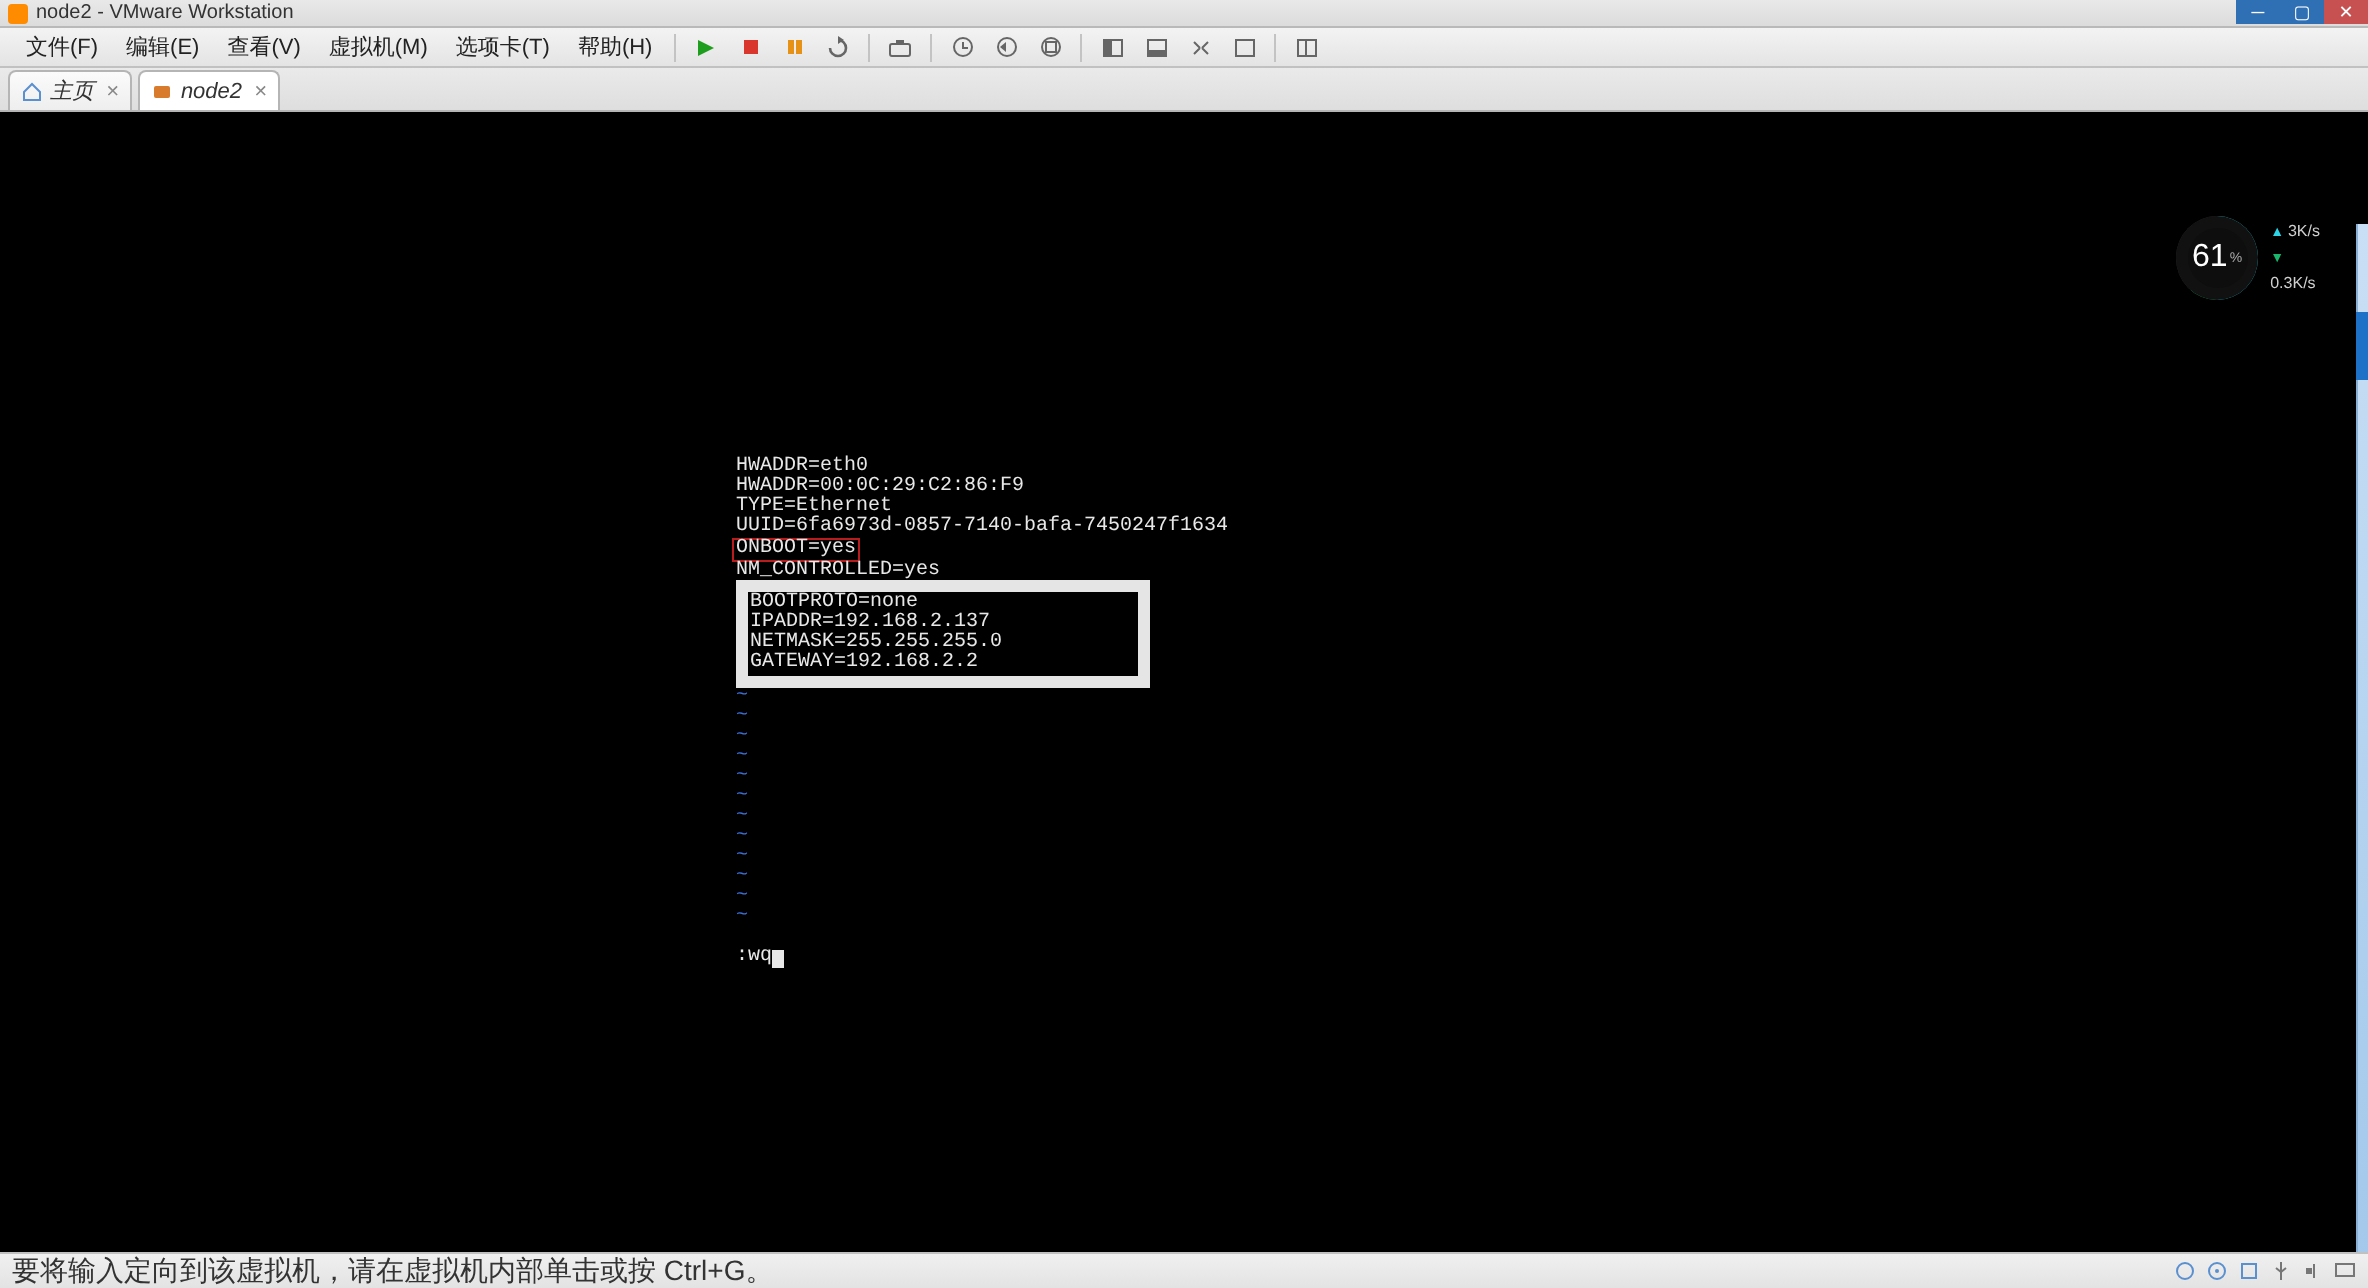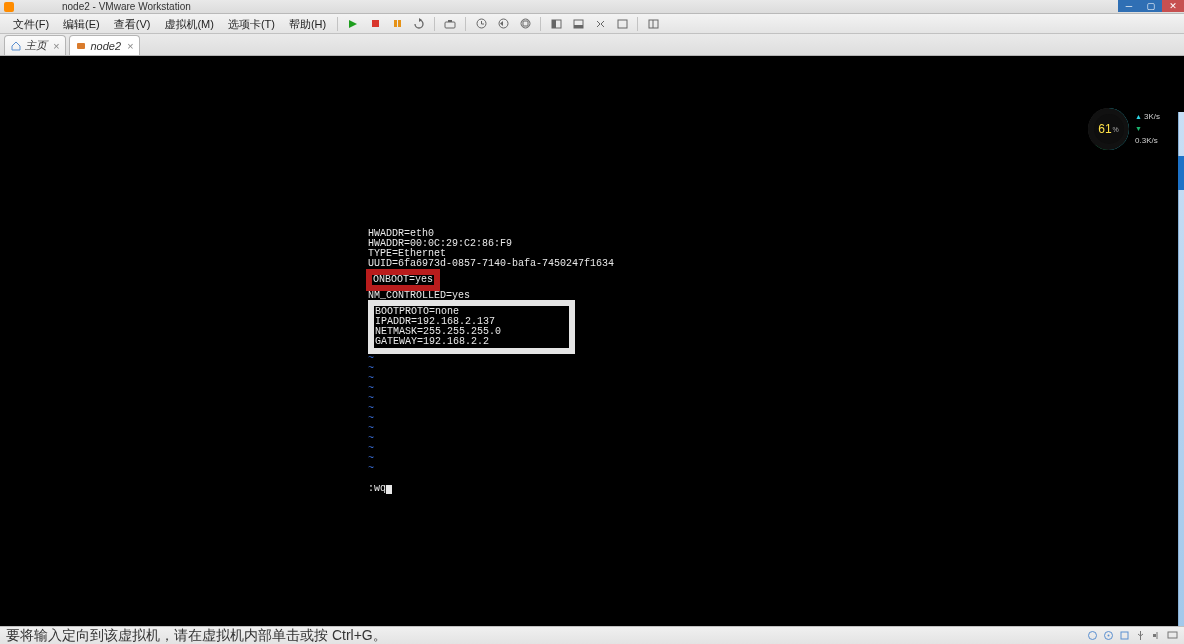--- a/index.html
+++ b/index.html
@@ -16,21 +16,20 @@
   .titlebar {
     height: 14px;
     background: linear-gradient(#e9e9e9,#dcdcdc);
     border-bottom: 1px solid #b9b9b9;
     display: flex;
     align-items: center;
     padding-left: 4px;
     font-size: 10px;
     color: #333;
     position: relative;
-    gap: 44px;
   }
   .titlebar .app-icon {
     width: 10px; height: 10px; background: #ff8c00; margin-right: 4px;
     border-radius: 2px;
   }
   .winbtns { position: absolute; right: 0; top: 0; display: flex; }
   .winbtn { width: 22px; height: 12px; display:flex; align-items:center; justify-content:center; font-size:9px; color:#fff; }
   .winbtn.min { background:#2f6fb4; }
   .winbtn.max { background:#2f6fb4; }
   .winbtn.close{ background:#c75050; }
@@ -96,21 +95,21 @@
     position: absolute;
     left: 368px;
     top: 163px;
     font-family: "Courier New", monospace;
     font-size: 10px;
     line-height: 10px;
     color: #e8e8e8;
     white-space: pre;
   }
   .term .box1 {
-    border: 6px solid #b91c1c;
+    border: 1px solid #b91c1c;
     display:inline-block;
     padding: 0 1px;
     margin-left:-2px;
   }
   .term .box2 {
     border: 6px solid #e5e5e5;
     display:inline-block;
     padding: 1px 2px 1px 1px;
     margin-top:-1px;
   }
@@ -126,21 +125,21 @@
     color:#d0d0d0; font-size:10px;
   }
   .ring {
     width:42px; height:42px; border-radius:50%;
     background: conic-gradient(#2cd5e6 0% 50%, #1ab66e 50% 61%, #2a2a2a 61% 100%);
     display:flex; align-items:center; justify-content:center;
     box-shadow: inset 0 0 0 8px #111;
     color:#ddd; font-size:14px;
   }
   .ring-inner{ background:#0e0e0e; width:30px; height:30px; border-radius:50%; display:flex; align-items:center; justify-content:center;}
-  .ring-inner .pct { font-size:12px; color:#fde047;}
+  .ring-inner .pct { font-size:16px; color:#ffffff;}
   .ring-inner .sub { font-size:7px; color:#aaa; margin-left:1px;}
   .netvals { margin-left:6px; font-size:8px; line-height:12px;}
   .netvals .up::before{content:"▲ "; color:#2cd5e6; font-size:7px;}
   .netvals .dn::before{content:"▼ "; color:#1ab66e; font-size:7px;}
   
   .rightedge {
     position:absolute; right:0; top:56px; width:6px; height:570px;
     background:linear-gradient(#c9dff5,#9fc6ea);
     border-left:1px solid #89b1d6;
   }

